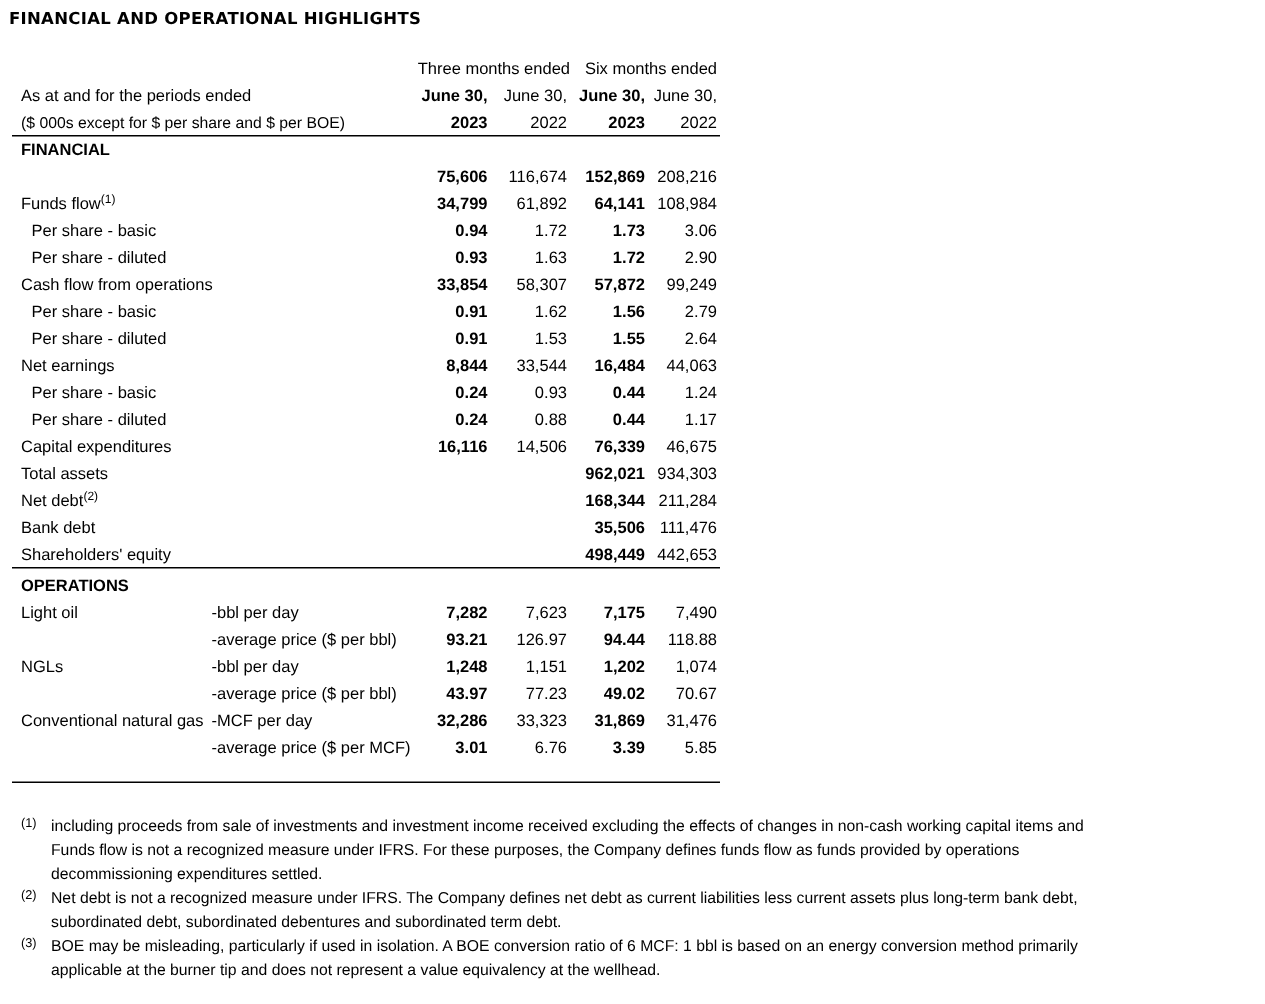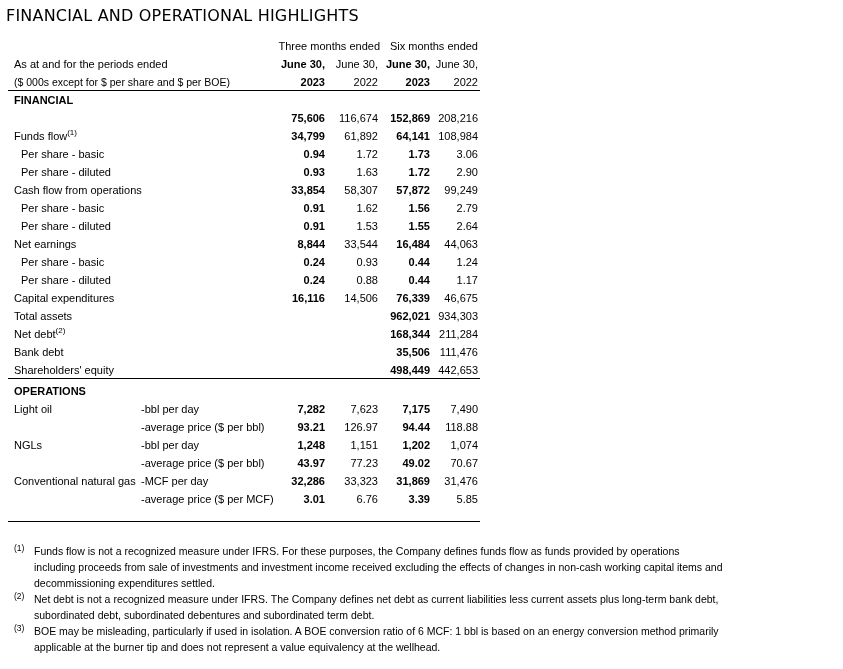--- a/index.html
+++ b/index.html
@@ -1,19 +1,19 @@
 <!DOCTYPE html>
 <html><head>
 <meta charset="utf-8">
 <style>
   html, body { margin:0; padding:0; background:#ffffff; }
   body { width:843px; height:669px; position:relative; overflow:hidden;
          font-family:"Liberation Sans", sans-serif; color:#000; font-size:11px; }
   .title { position:absolute; left:6px; top:6px; font-family:"DejaVu Sans", sans-serif;
-           font-weight:normal; font-size:16px; letter-spacing:0.2px; }
+           font-weight:bold; font-size:11px; letter-spacing:0.2px; }
   .tbl { position:absolute; left:8px; top:37px; width:472px; }
   .row { position:relative; height:18px; line-height:18px; white-space:nowrap; }
   .lbl { position:absolute; left:6px; }
   .lbl.indent { left:13px; }
   .sub { position:absolute; left:133px; }
   .c { position:absolute; text-align:right; width:80px; }
   .c0 { right:155px; } .c1 { right:102px; } .c2 { right:50px; } .c3 { right:2px; }
   .b { font-weight:bold; }
   .hdr-group { position:absolute; text-align:right; }
   .rule { position:absolute; left:8px; width:472px; height:0; border-top:1.3px solid #000; }
@@ -211,22 +211,22 @@
     </div>
 </div>
 
 <div class="rule" style="top:90px;"></div>
 <div class="rule" style="top:378px;"></div>
 <div class="rule" style="top:521px;"></div>
 
 <div class="notes" id="notes">
     <div class="note">
       <span class="num">(1)</span>
+      <div>including proceeds from sale of investments and investment income received excluding the effects of changes in non-cash working capital items and</div>
       <div>Funds flow is not a recognized measure under IFRS. For these purposes, the Company defines funds flow as funds provided by operations</div>
-      <div>including proceeds from sale of investments and investment income received excluding the effects of changes in non-cash working capital items and</div>
       <div>decommissioning expenditures settled.</div>
     </div>
     <div class="note">
       <span class="num">(2)</span>
       <div>Net debt is not a recognized measure under IFRS. The Company defines net debt as current liabilities less current assets plus long-term bank debt,</div>
       <div>subordinated debt, subordinated debentures and subordinated term debt.</div>
     </div>
     <div class="note">
       <span class="num">(3)</span>
       <div>BOE may be misleading, particularly if used in isolation. A BOE conversion ratio of 6 MCF: 1 bbl is based on an energy conversion method primarily</div>

